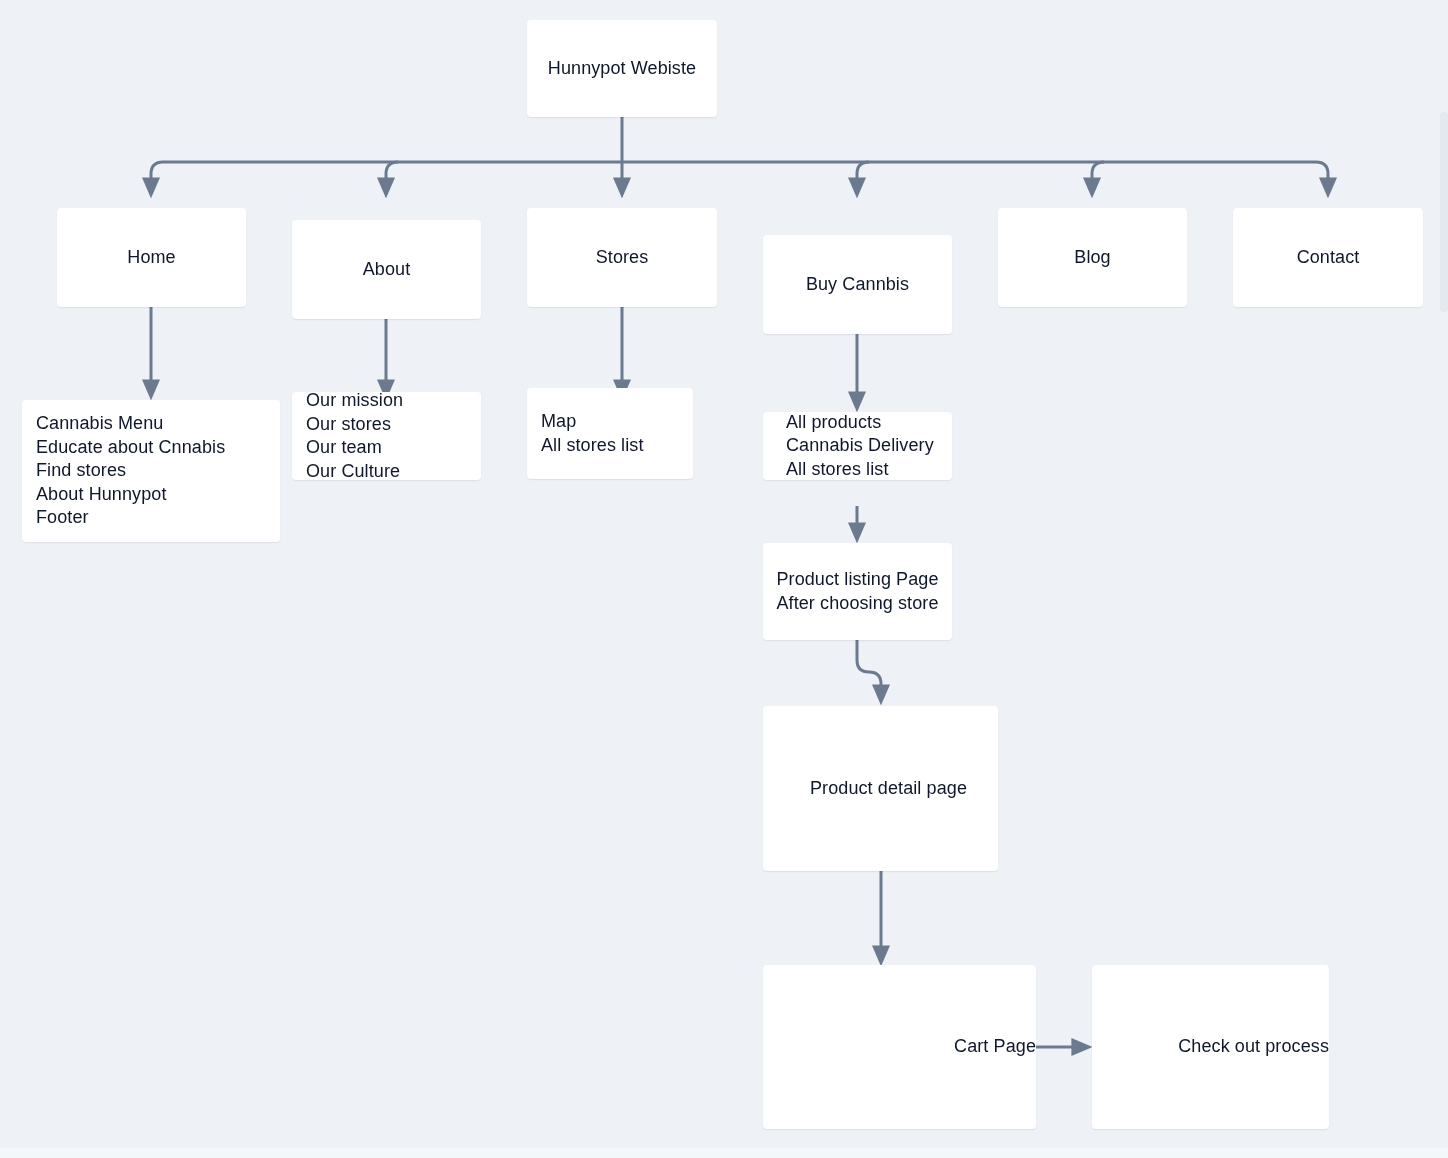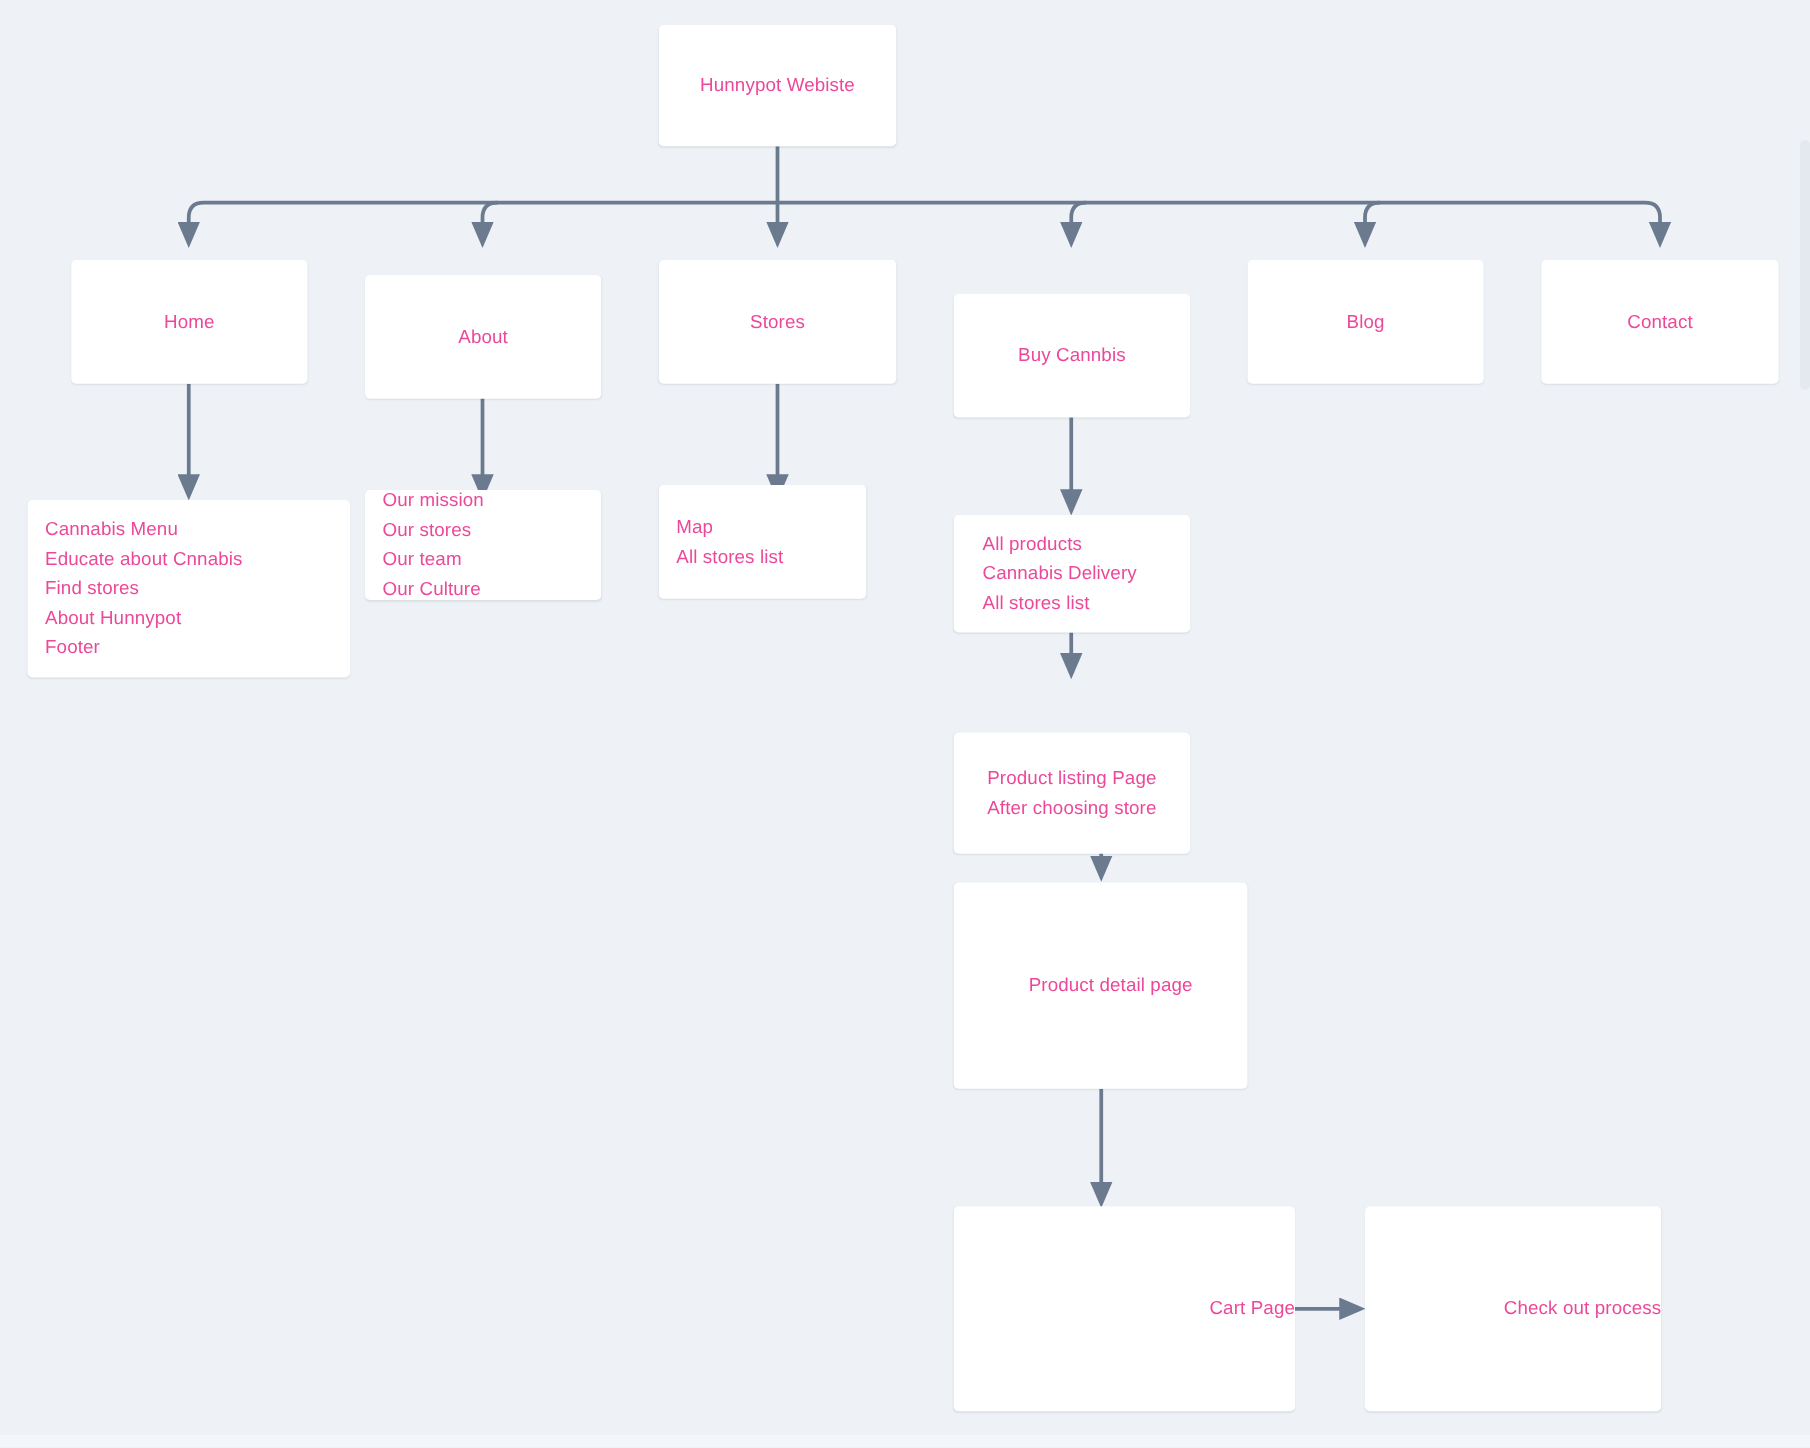--- a/index.html
+++ b/index.html
@@ -76,27 +76,26 @@
     align-items: center;
     justify-content: flex-start;
     padding-left: 14px;
     text-align: left;
   }
 
   .node.centerlist {
     align-items: center;
     justify-content: center;
     text-align: center;
-    margin-top: 43px;
   }
 
   .node-label {
-    font-size: 15px;
+    font-size: 18px;
     line-height: 23.5px;
-    color: #ec4899;
+    color: #0f172a;
     letter-spacing: 0.1px;
     white-space: pre-line;
   }
 </style>
 </head>
 <body>
 
 <div id="canvas">
 
   <svg id="connectors" viewBox="0 0 1448 1158" width="1448" height="1158">
@@ -174,21 +173,21 @@
 Our stores
 Our team
 Our Culture</span>
   </div>
 
   <div class="node listbox" style="left:527px; top:388px; width:166px; height:91px;">
     <span class="node-label">Map
 All stores list</span>
   </div>
 
-  <div class="node listbox" style="left:763px; top:412px; width:189px; height:94px;padding-left:23px;">
+  <div class="node listbox" style="left:763px; top:412px; width:189px; height:68px;padding-left:23px;">
     <span class="node-label">All products
 Cannabis Delivery
 All stores list</span>
   </div>
 
   <div class="node centerlist" style="left:763px; top:543px; width:189px; height:97px;">
     <span class="node-label">Product listing Page
 After choosing store</span>
   </div>
 

